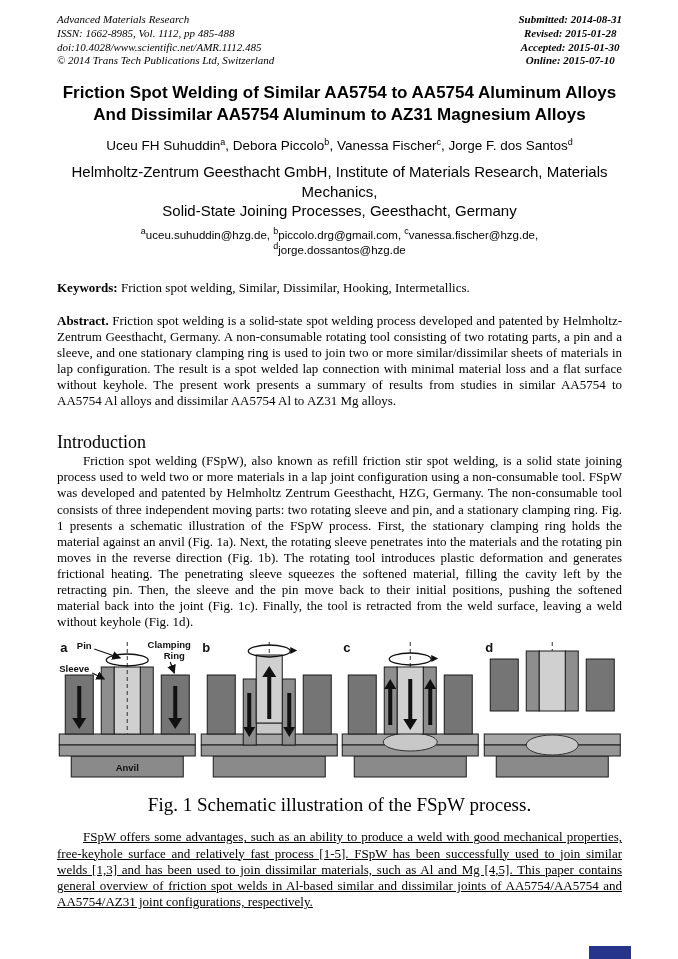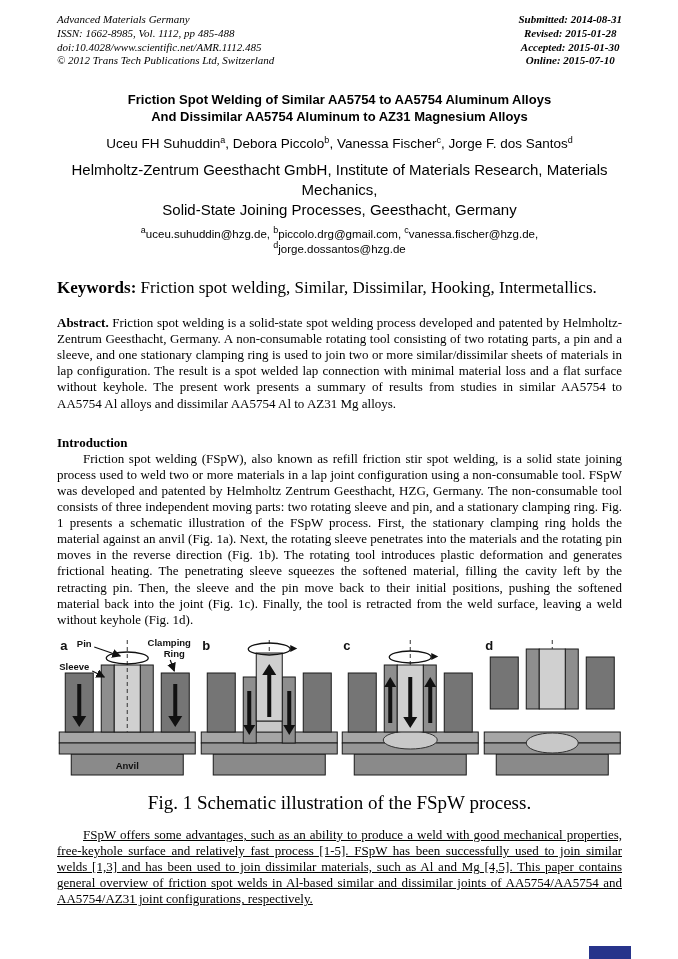--- a/index.html
+++ b/index.html
@@ -10,32 +10,32 @@
     font-family: "Liberation Serif", serif;
   }
   .inner { padding: 13px 56px 0 57px; }
 
   .hdr { display: flex; justify-content: space-between;
          font-family: "Liberation Serif", serif; font-style: italic;
          font-size: 11px; line-height: 1.25; }
   .hdr-right { text-align: center; font-weight: bold; }
 
   .title { font-family: "Liberation Sans", sans-serif; font-weight: bold;
-           font-size: 13px; line-height: 1.32; text-align: center; margin-top: 23px; }
+           font-size: 17px; line-height: 1.32; text-align: center; margin-top: 14px; }
   .authors { font-family: "Liberation Sans", sans-serif; font-size: 13.5px;
              text-align: center; margin-top: 11px; }
   .authors sup, .emails sup { font-size: 9px; line-height: 0; }
   .affil { font-family: "Liberation Sans", sans-serif; font-size: 15px;
            text-align: center; margin-top: 9px; line-height: 1.32; }
   .emails { font-family: "Liberation Sans", sans-serif; font-size: 11.5px;
             text-align: center; margin-top: 7px; line-height: 1.32; }
 
-  .kw { font-size: 17px; margin-top: 21px; }
+  .kw { font-size: 13px; margin-top: 21px; }
   .abstract { font-size: 13px; margin-top: 17px; text-align: justify; line-height: 1.24; }
-  .sect { font-size: 13px; font-weight: bold; margin-top: 23px; }
+  .sect { font-size: 18px; font-weight: normal; margin-top: 23px; }
   .par { font-size: 13px; text-align: justify;
          line-height: 1.24; text-indent: 26px; }
   .closing { margin-top: 13px; text-decoration: underline; }
 
   .figure { margin-top: 9px; }
   .panels { display: flex; justify-content: center; gap: 1px; }
   .panel { width: 141px; height: 150px; display: block; }
   .caption { font-size: 19px; text-align: center; margin-top: 5px; }
 
   
@@ -57,24 +57,24 @@
                  width: 42px; height: 13px; background: #27348b; }
 </style>
 </head>
 <body>
 
 <div class="page">
   <div class="inner">
 
     <div class="hdr">
       <div class="hdr-left">
-        <div>Advanced Materials Germany</div>
+        <div>Advanced Materials Research</div>
         <div>ISSN: 1662-8985, Vol. 1112, pp 485-488</div>
         <div>doi:10.4028/www.scientific.net/AMR.1112.485</div>
-        <div>© 2012 Trans Tech Publications Ltd, Switzerland</div>
+        <div>© 2014 Trans Tech Publications Ltd, Switzerland</div>
       </div>
       <div class="hdr-right">
         <div>Submitted: 2014-08-31</div>
         <div>Revised: 2015-01-28</div>
         <div>Accepted: 2015-01-30</div>
         <div>Online: 2015-07-10</div>
       </div>
     </div>
 
     <div class="title">

